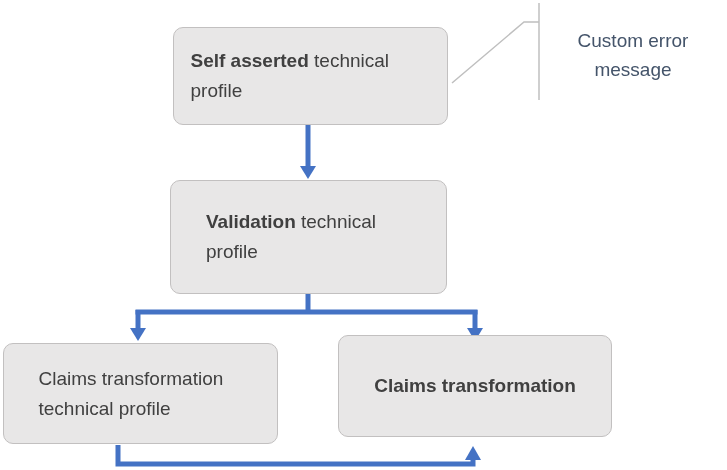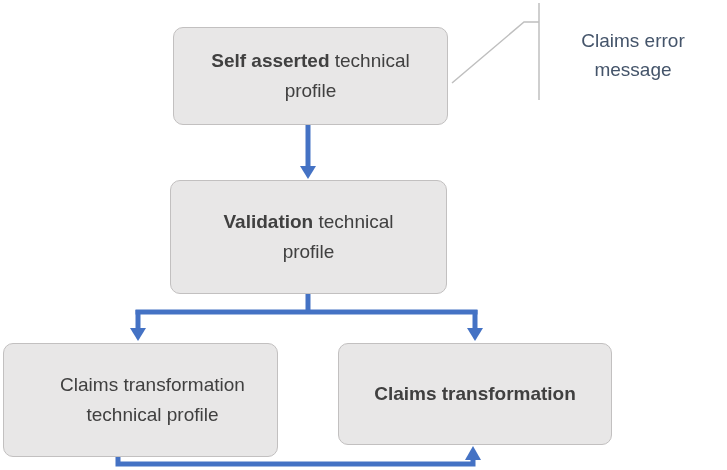--- a/index.html
+++ b/index.html
@@ -10,28 +10,27 @@
   .connector-layer{position:absolute;left:0;top:0;pointer-events:none;}
   .node{
     position:absolute;
     background:#e8e7e7;
     border:1px solid #c2c0c0;
     border-radius:10px;
     display:flex;align-items:center;justify-content:center;
     box-sizing:border-box;
     color:#404040;
     font-size:19px;line-height:30px;
-    text-align:center;
   }
   .node b{font-weight:700;}
   .node .box-label{display:inline-block;}
   .node-self-asserted{left:173px;top:27px;width:275px;height:98px;}
   .node-validation{left:170px;top:180px;width:277px;height:114px;}
-  .node-claims-tp{left:3px;top:343px;width:275px;height:114px;padding-left:24px;}
-  .node-claims{left:338px;top:343px;width:274px;height:102px;}
+  .node-claims-tp{left:3px;top:343px;width:275px;height:101px;padding-left:24px;}
+  .node-claims{left:338px;top:335px;width:274px;height:102px;}
   .callout-text{
     position:absolute;left:547px;top:26px;width:172px;
     color:#44546a;font-size:19px;line-height:29px;text-align:center;
   }
 </style>
 </head>
 <body>
 
 <div class="canvas">
 
@@ -71,15 +70,15 @@
   </div>
 
   <div class="node node-claims-tp">
     <span class="box-label" style="max-width:228px"><b></b><span>Claims transformation technical profile</span></span>
   </div>
 
   <div class="node node-claims">
     <span class="box-label" style="max-width:230px"><b>Claims transformation</b><span></span></span>
   </div>
 
-  <div class="callout-text">Claims error message</div>
+  <div class="callout-text">Custom error message</div>
 
 </div>
 
 </body></html>

